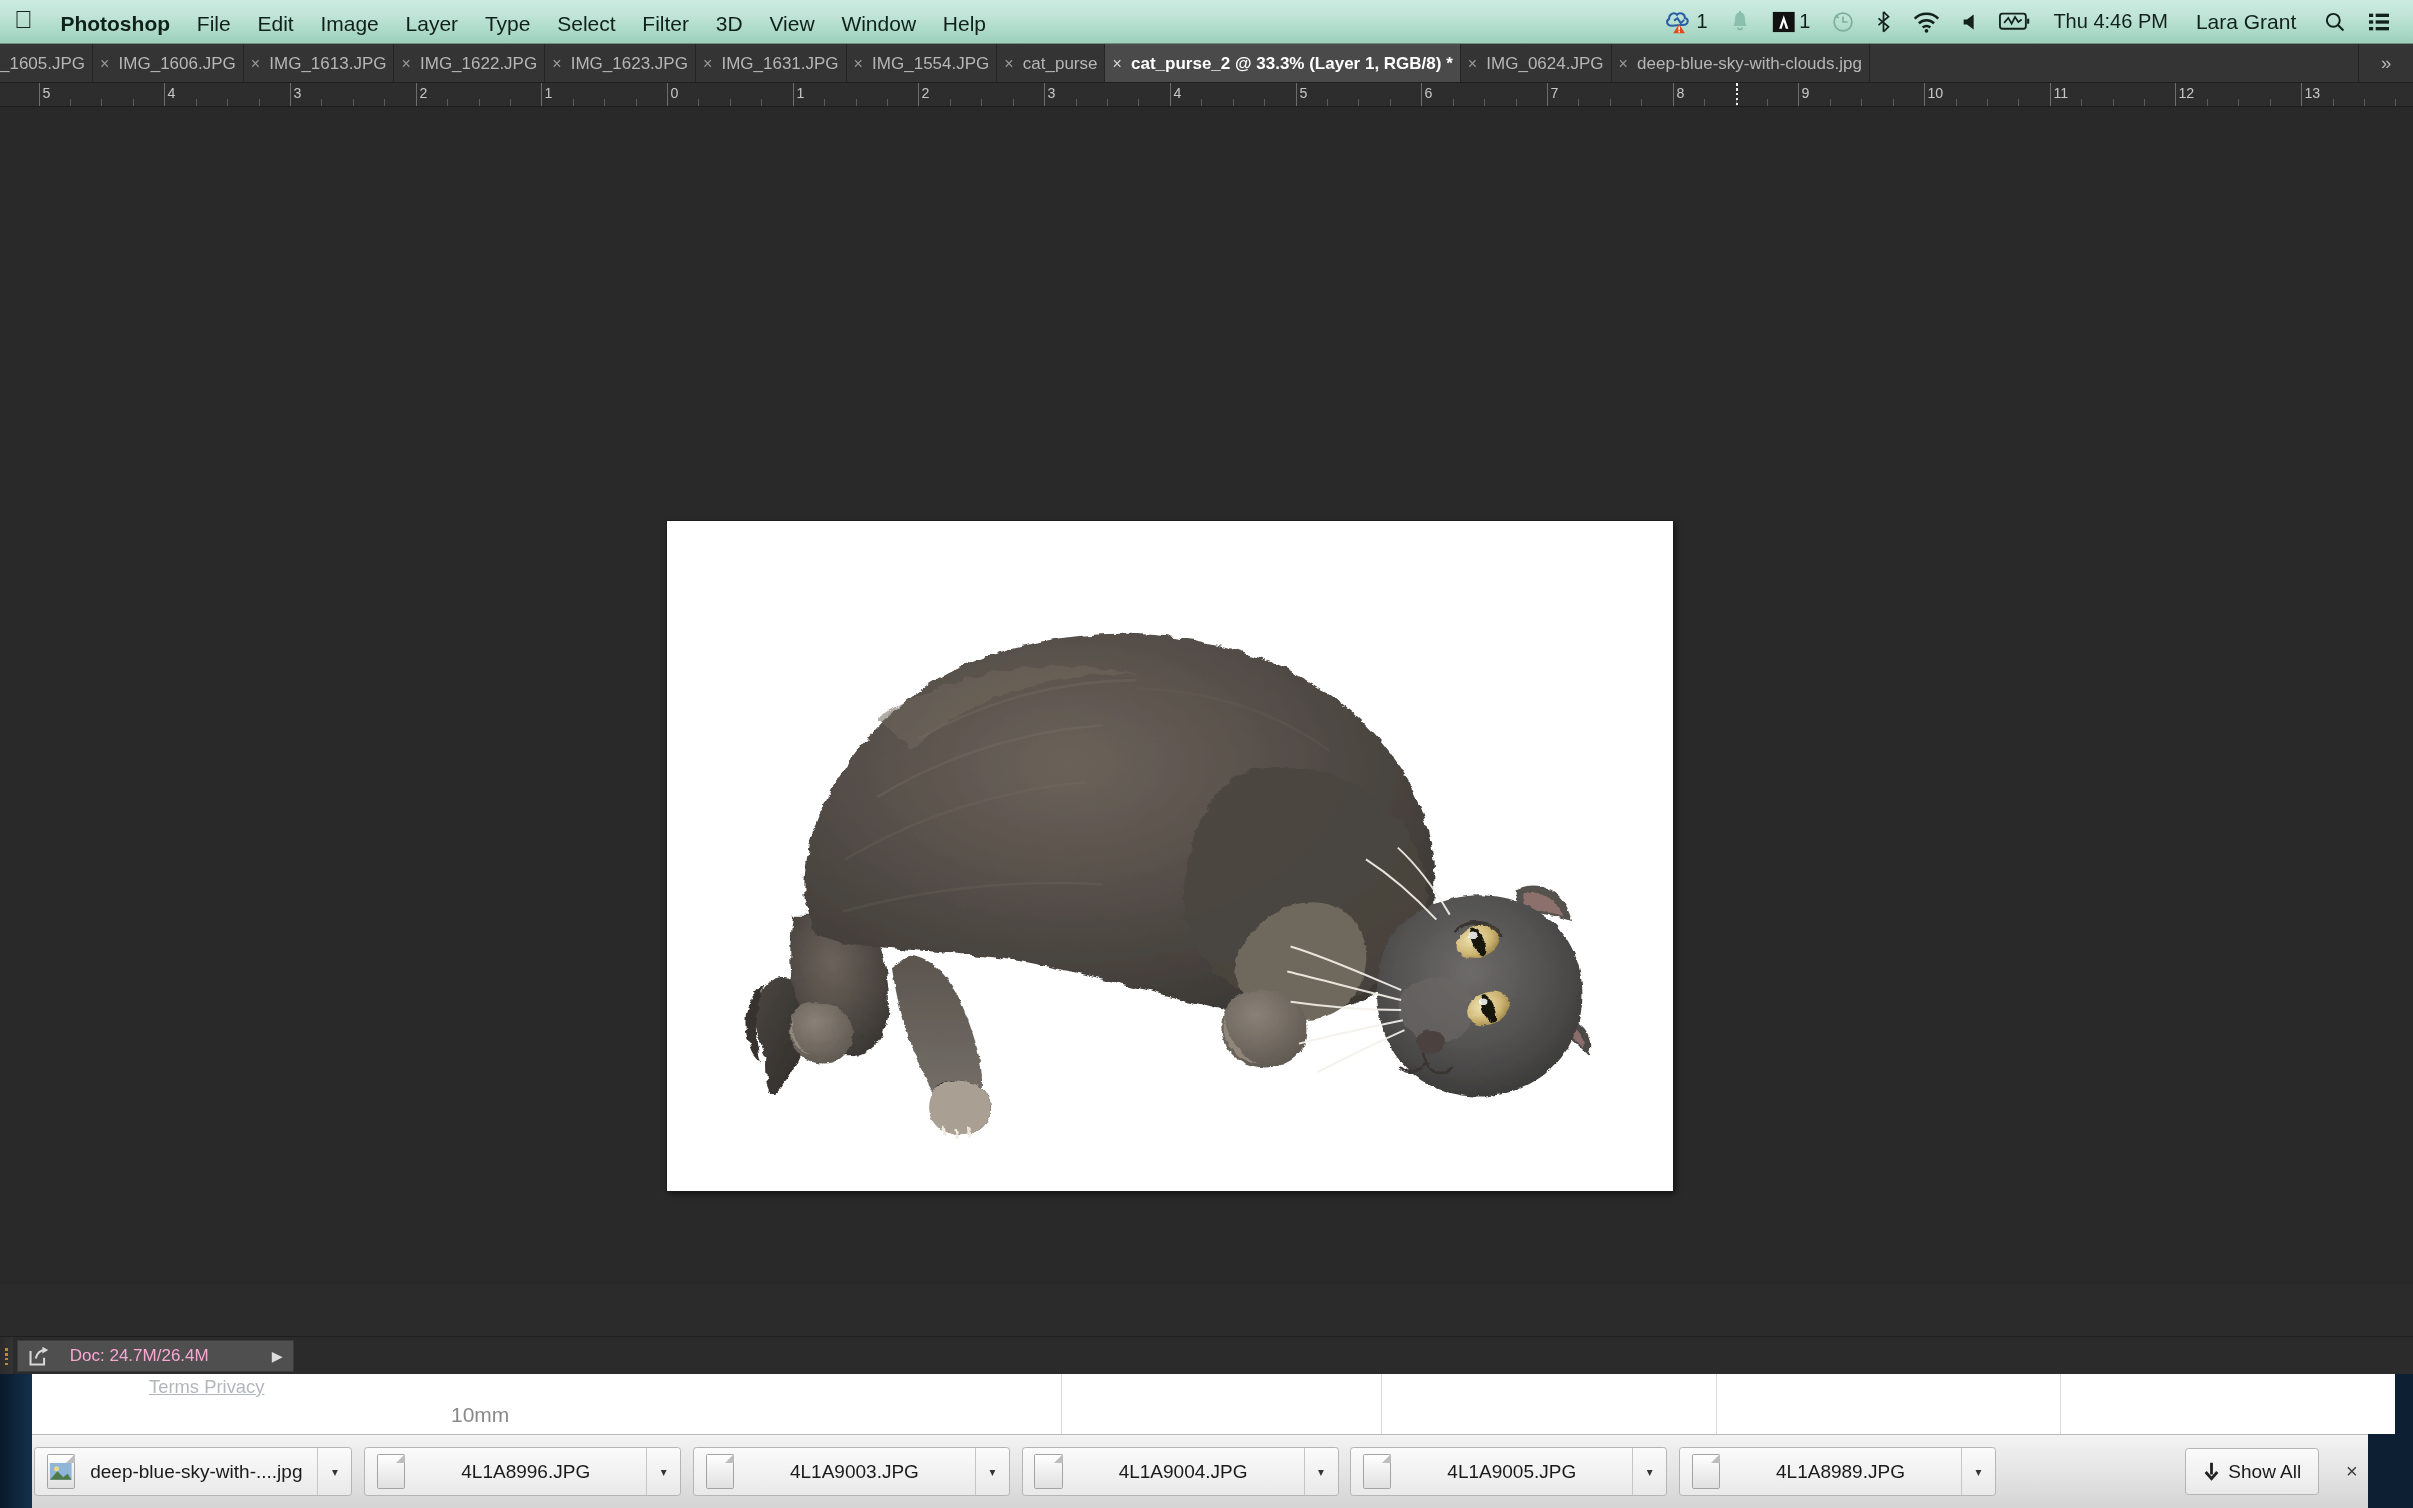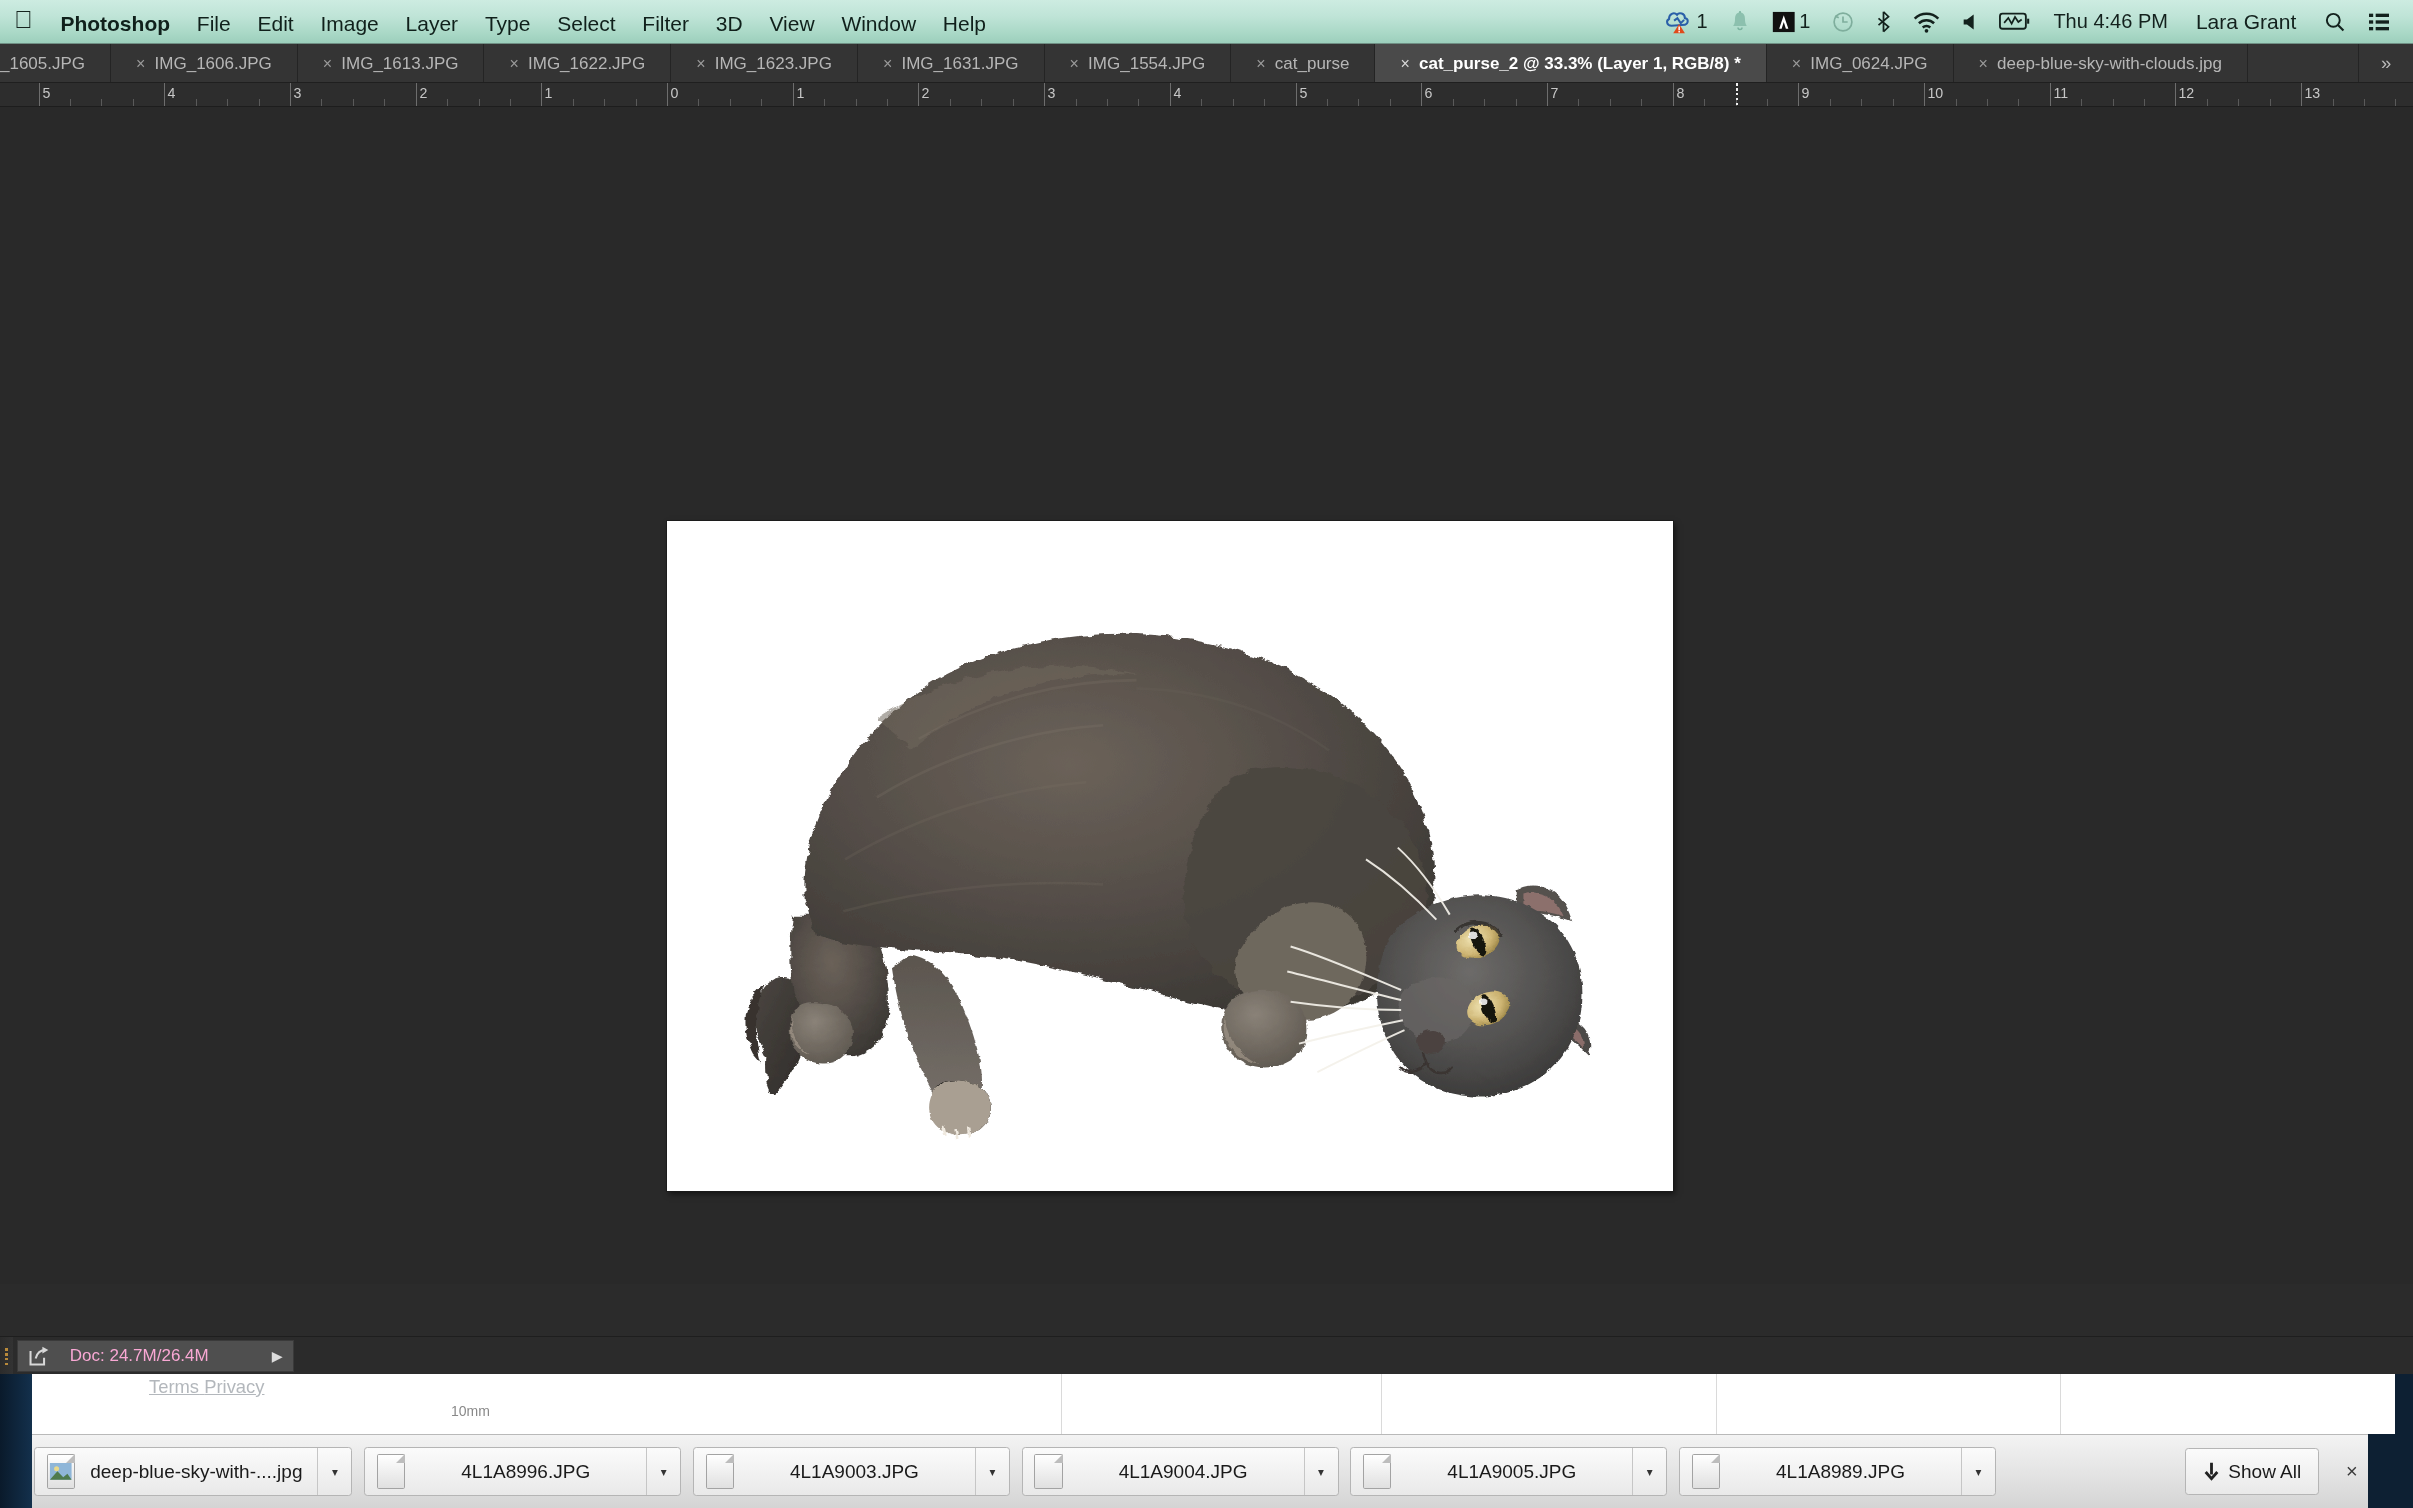--- a/index.html
+++ b/index.html
@@ -54,21 +54,21 @@
 
   
   .tabbar {
     position: relative; height: 39px; width: 100%;
     background: #343434; display: flex; align-items: stretch;
     border-bottom: 0.8px solid #1f1f1f;
     overflow: hidden;
   }
   .tab {
     display: flex; align-items: center; gap: 9.2px;
-    padding: 0 25px; height: 39px;
+    padding: 0 7px; height: 39px;
     border-right: 0.8px solid #242424;
     color: #b6b6b6; font-size: 17px; white-space: nowrap;
     background: #343434;
     text-align: center;
   }
   .tab.active { background: #4a4a4a; color: #ffffff; font-weight: bold; }
   .tab .tclose { color: #9a9a9a; font-size: 16px; line-height: 1; }
   .tab.active .tclose { color: #d8d8d8; font-weight: normal; }
   .tab.first { padding-left: 0; }
   .tab-overflow {
@@ -132,21 +132,21 @@
   }
   .bg-page {
     position: absolute; left: 32px; top: 0px; width: 2363px; height: 60px;
     background: #ffffff;
   }
   .bg-faint-text {
     position: absolute; left: 117px; top: 1.7px; color: #9aa0a6; font-size: 18.4px;
     text-decoration: underline; opacity: .75;
   }
   .bg-faint-text2 {
-    position: absolute; left: 419px; top: 28.5px; color: #6b6b6b; font-size: 14px; opacity: .8;
+    position: absolute; left: 419px; top: 28.5px; color: #6b6b6b; font-size: 21px; opacity: .8;
   }
   .bg-col {
     position: absolute; top: 0; width: 0.8px; height: 60px; background: #dadada;
   }
   .bg-sidebar {
     position: absolute; left: 0; top: 0; width: 32px; height: 134px;
     background: linear-gradient(90deg,#0a1a2b,#13304c);
   }
 
   

